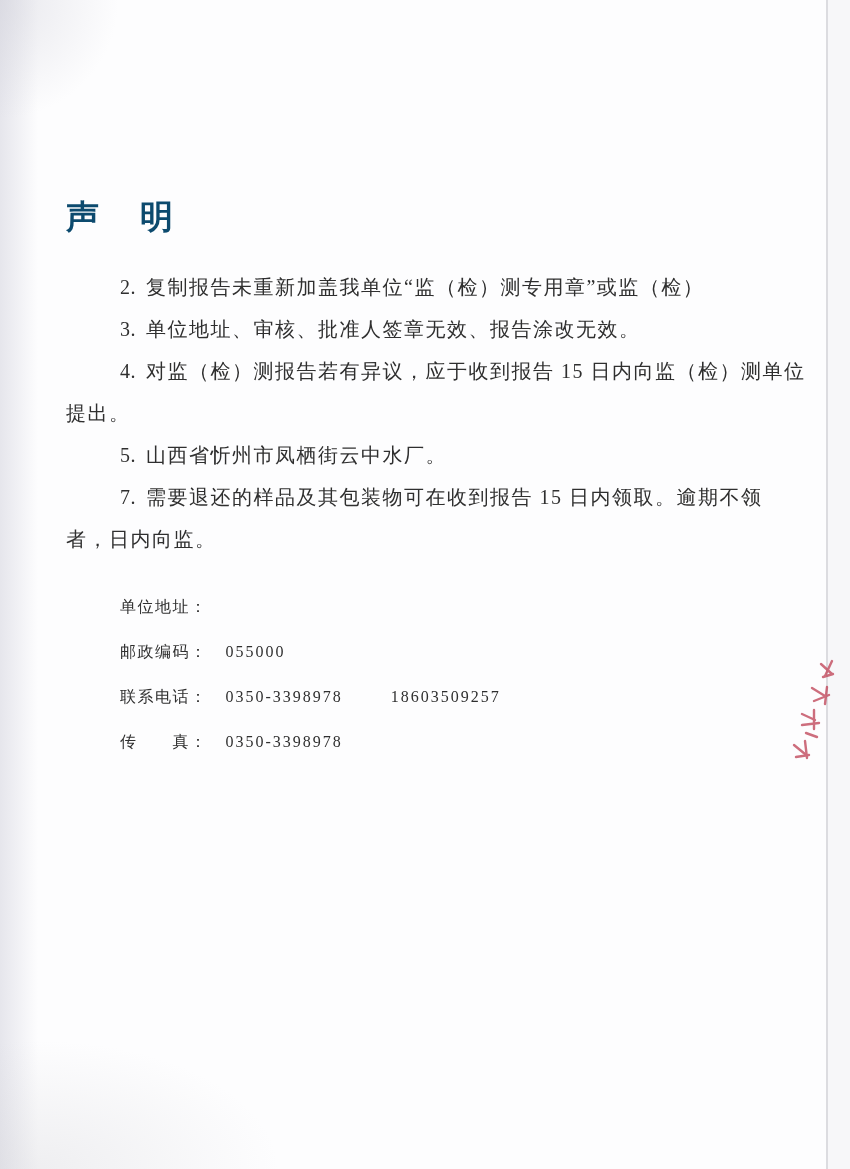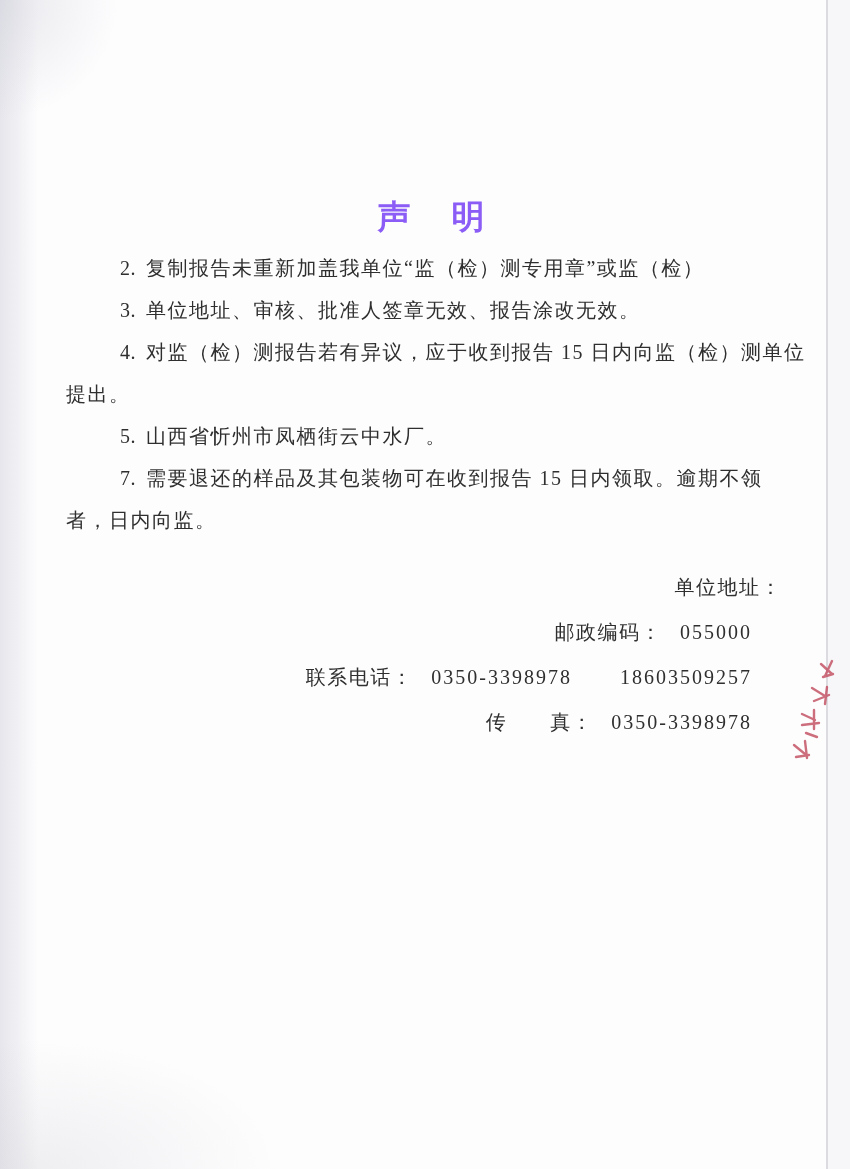--- a/index.html
+++ b/index.html
@@ -38,29 +38,29 @@
     background: #f7f7f9; pointer-events: none;
   }
   
   .content {
     position: absolute;
     left: 66px;
     top: 196px;
     width: 734px;
   }
   .doc-title {
-    margin: 0 0 9px 0;
+    margin: 0 0 28px 0;
     height: 42px;
     line-height: 42px;
-    text-align: center;
+    text-align: left;
     font-family: "Liberation Sans", "DejaVu Sans", sans-serif;
     font-weight: bold;
     font-size: 33px;
     letter-spacing: 4px;
-    color: #8b5cf6;
+    color: #0c4a6e;
   }
   .items { }
   .item { margin: 0; }
   .line {
     display: block;
     height: 42px;
     line-height: 42px;
     font-size: 20px;
     letter-spacing: 1.5px;
     white-space: nowrap;
@@ -69,22 +69,21 @@
   .num { display: inline-block; margin-right: 10px; letter-spacing: 0.5px; }
   .contact {
     margin-top: 24px;
     padding-left: 54px;
   }
   .contact-row {
     display: flex;
     align-items: baseline;
     height: 45px;
     line-height: 45px;
-    font-size: 20px;
-    justify-content: flex-end;
+    font-size: 16px;
   }
   .contact-label {
     letter-spacing: 1.5px;
     margin-right: 18px;
     white-space: pre;
   }
   .contact-value {
     letter-spacing: 2px;
     margin-right: 48px;
     white-space: pre;

